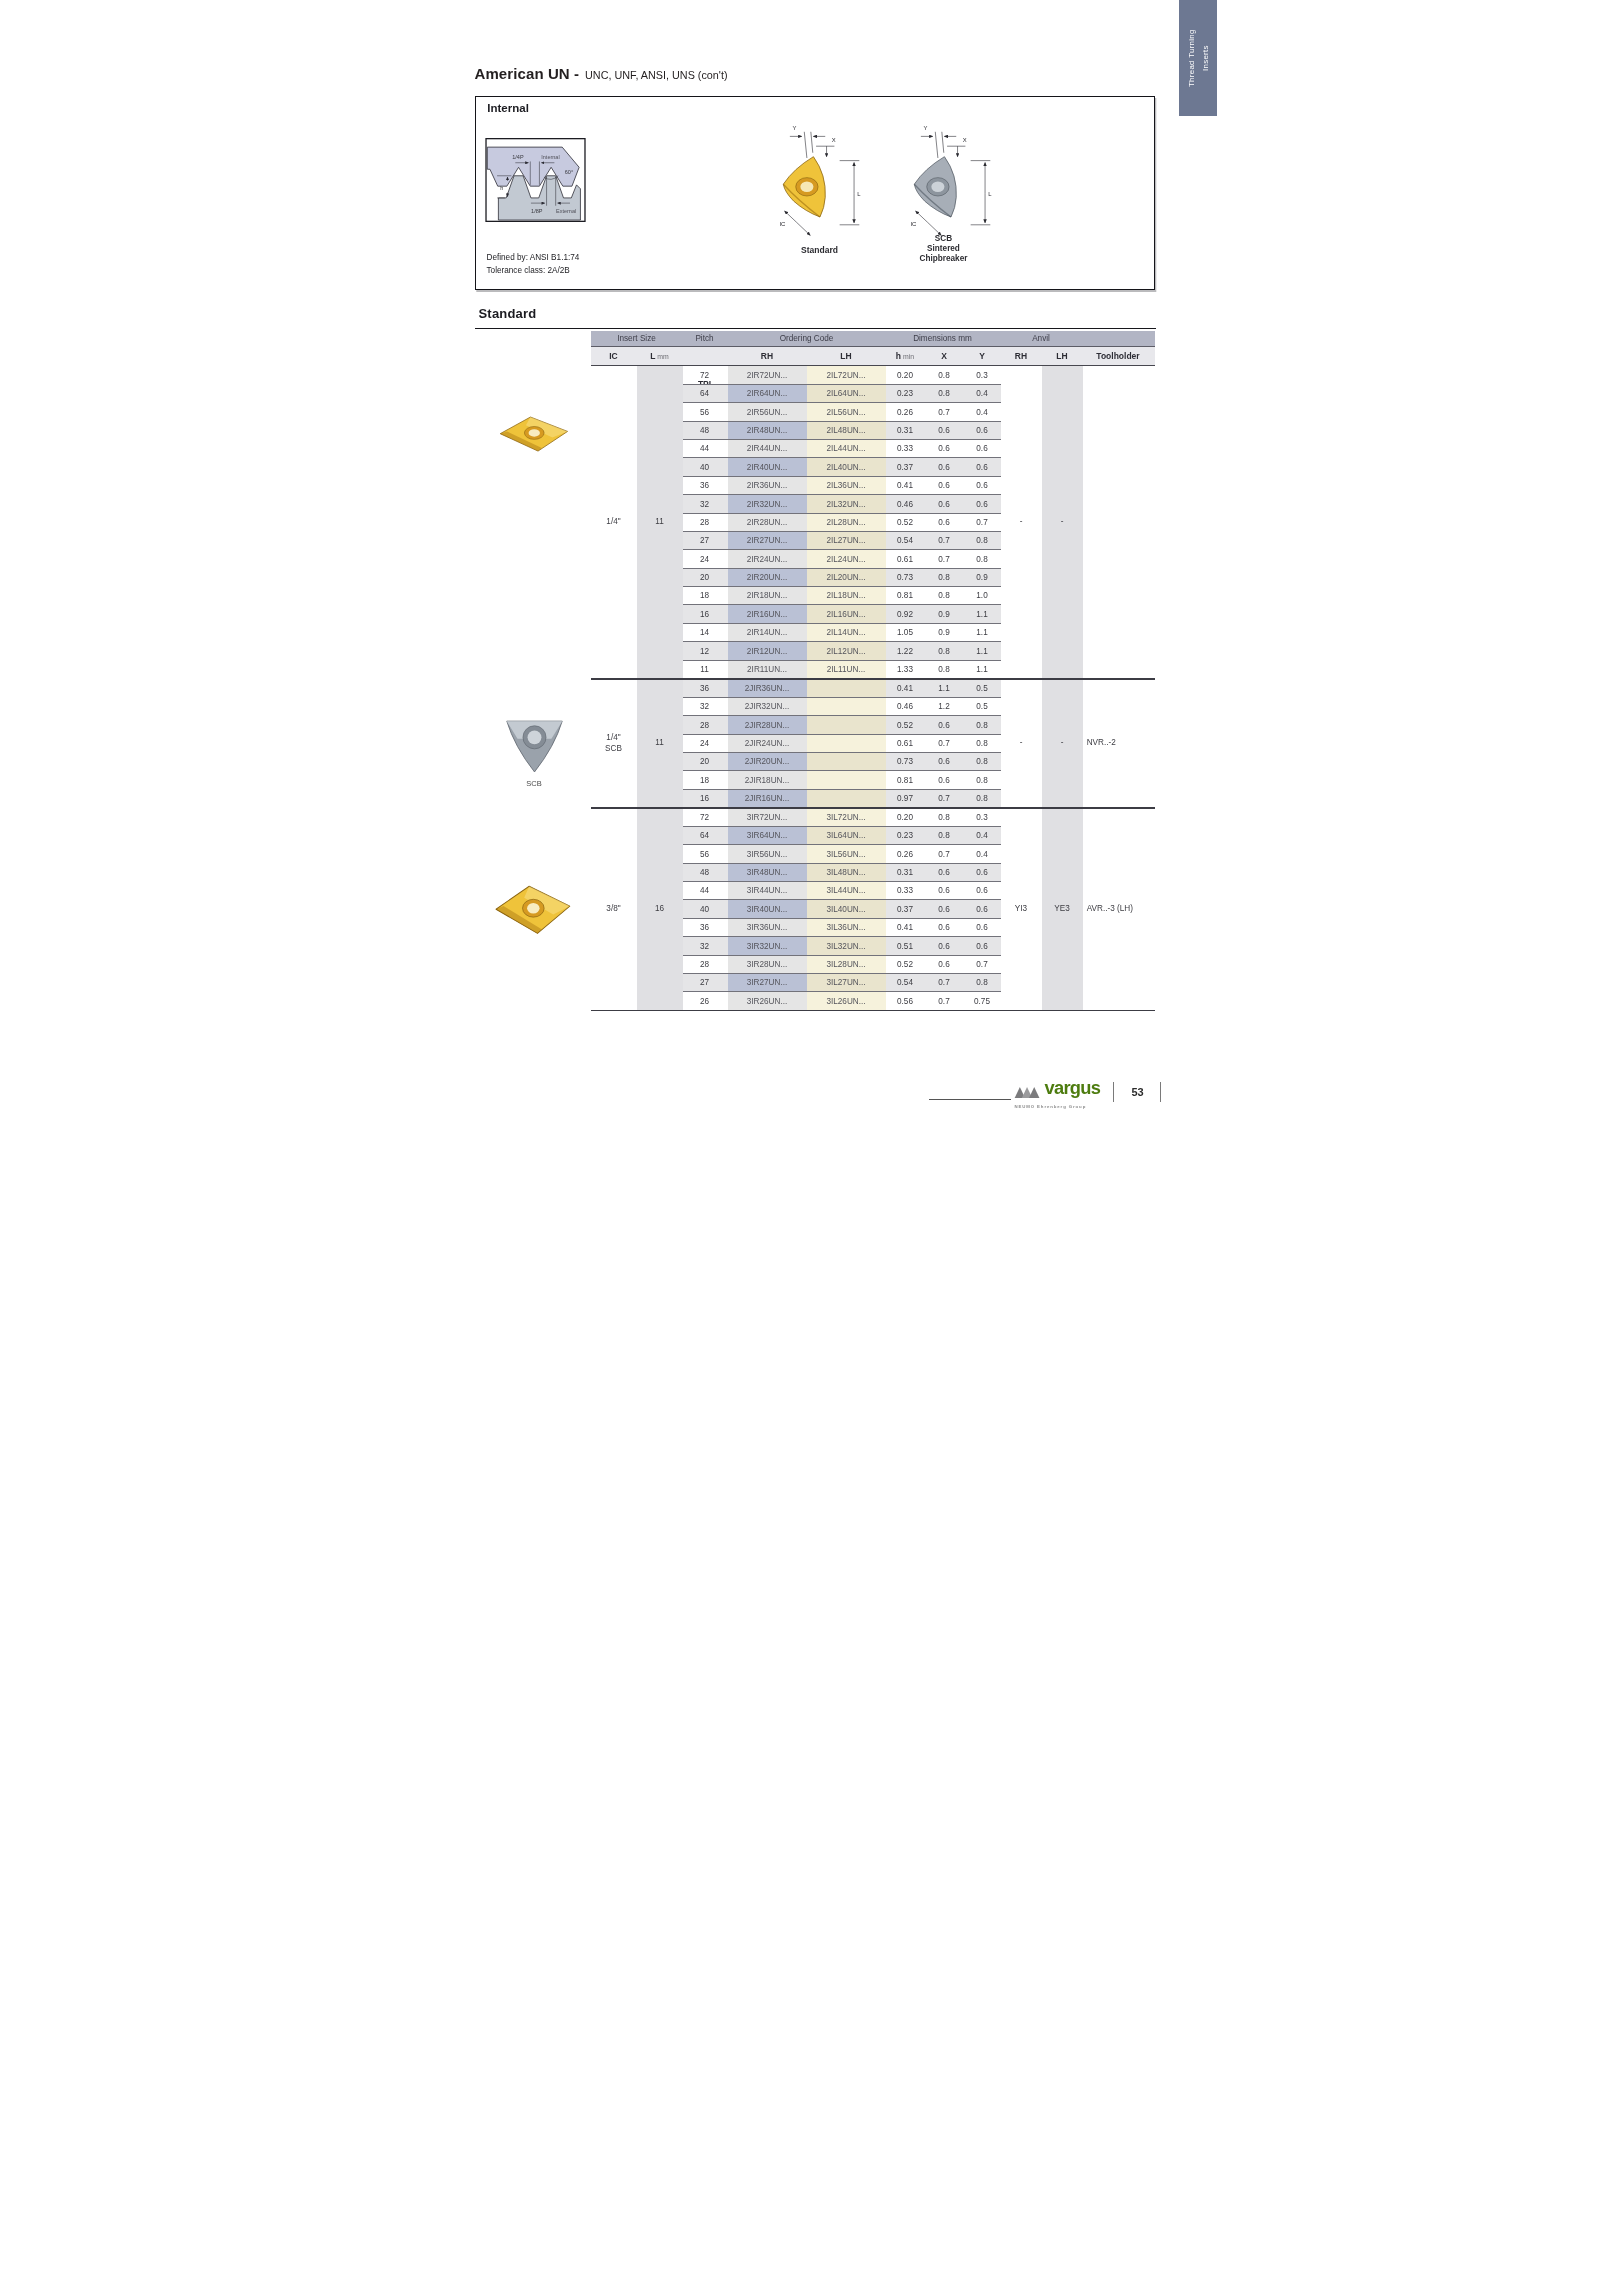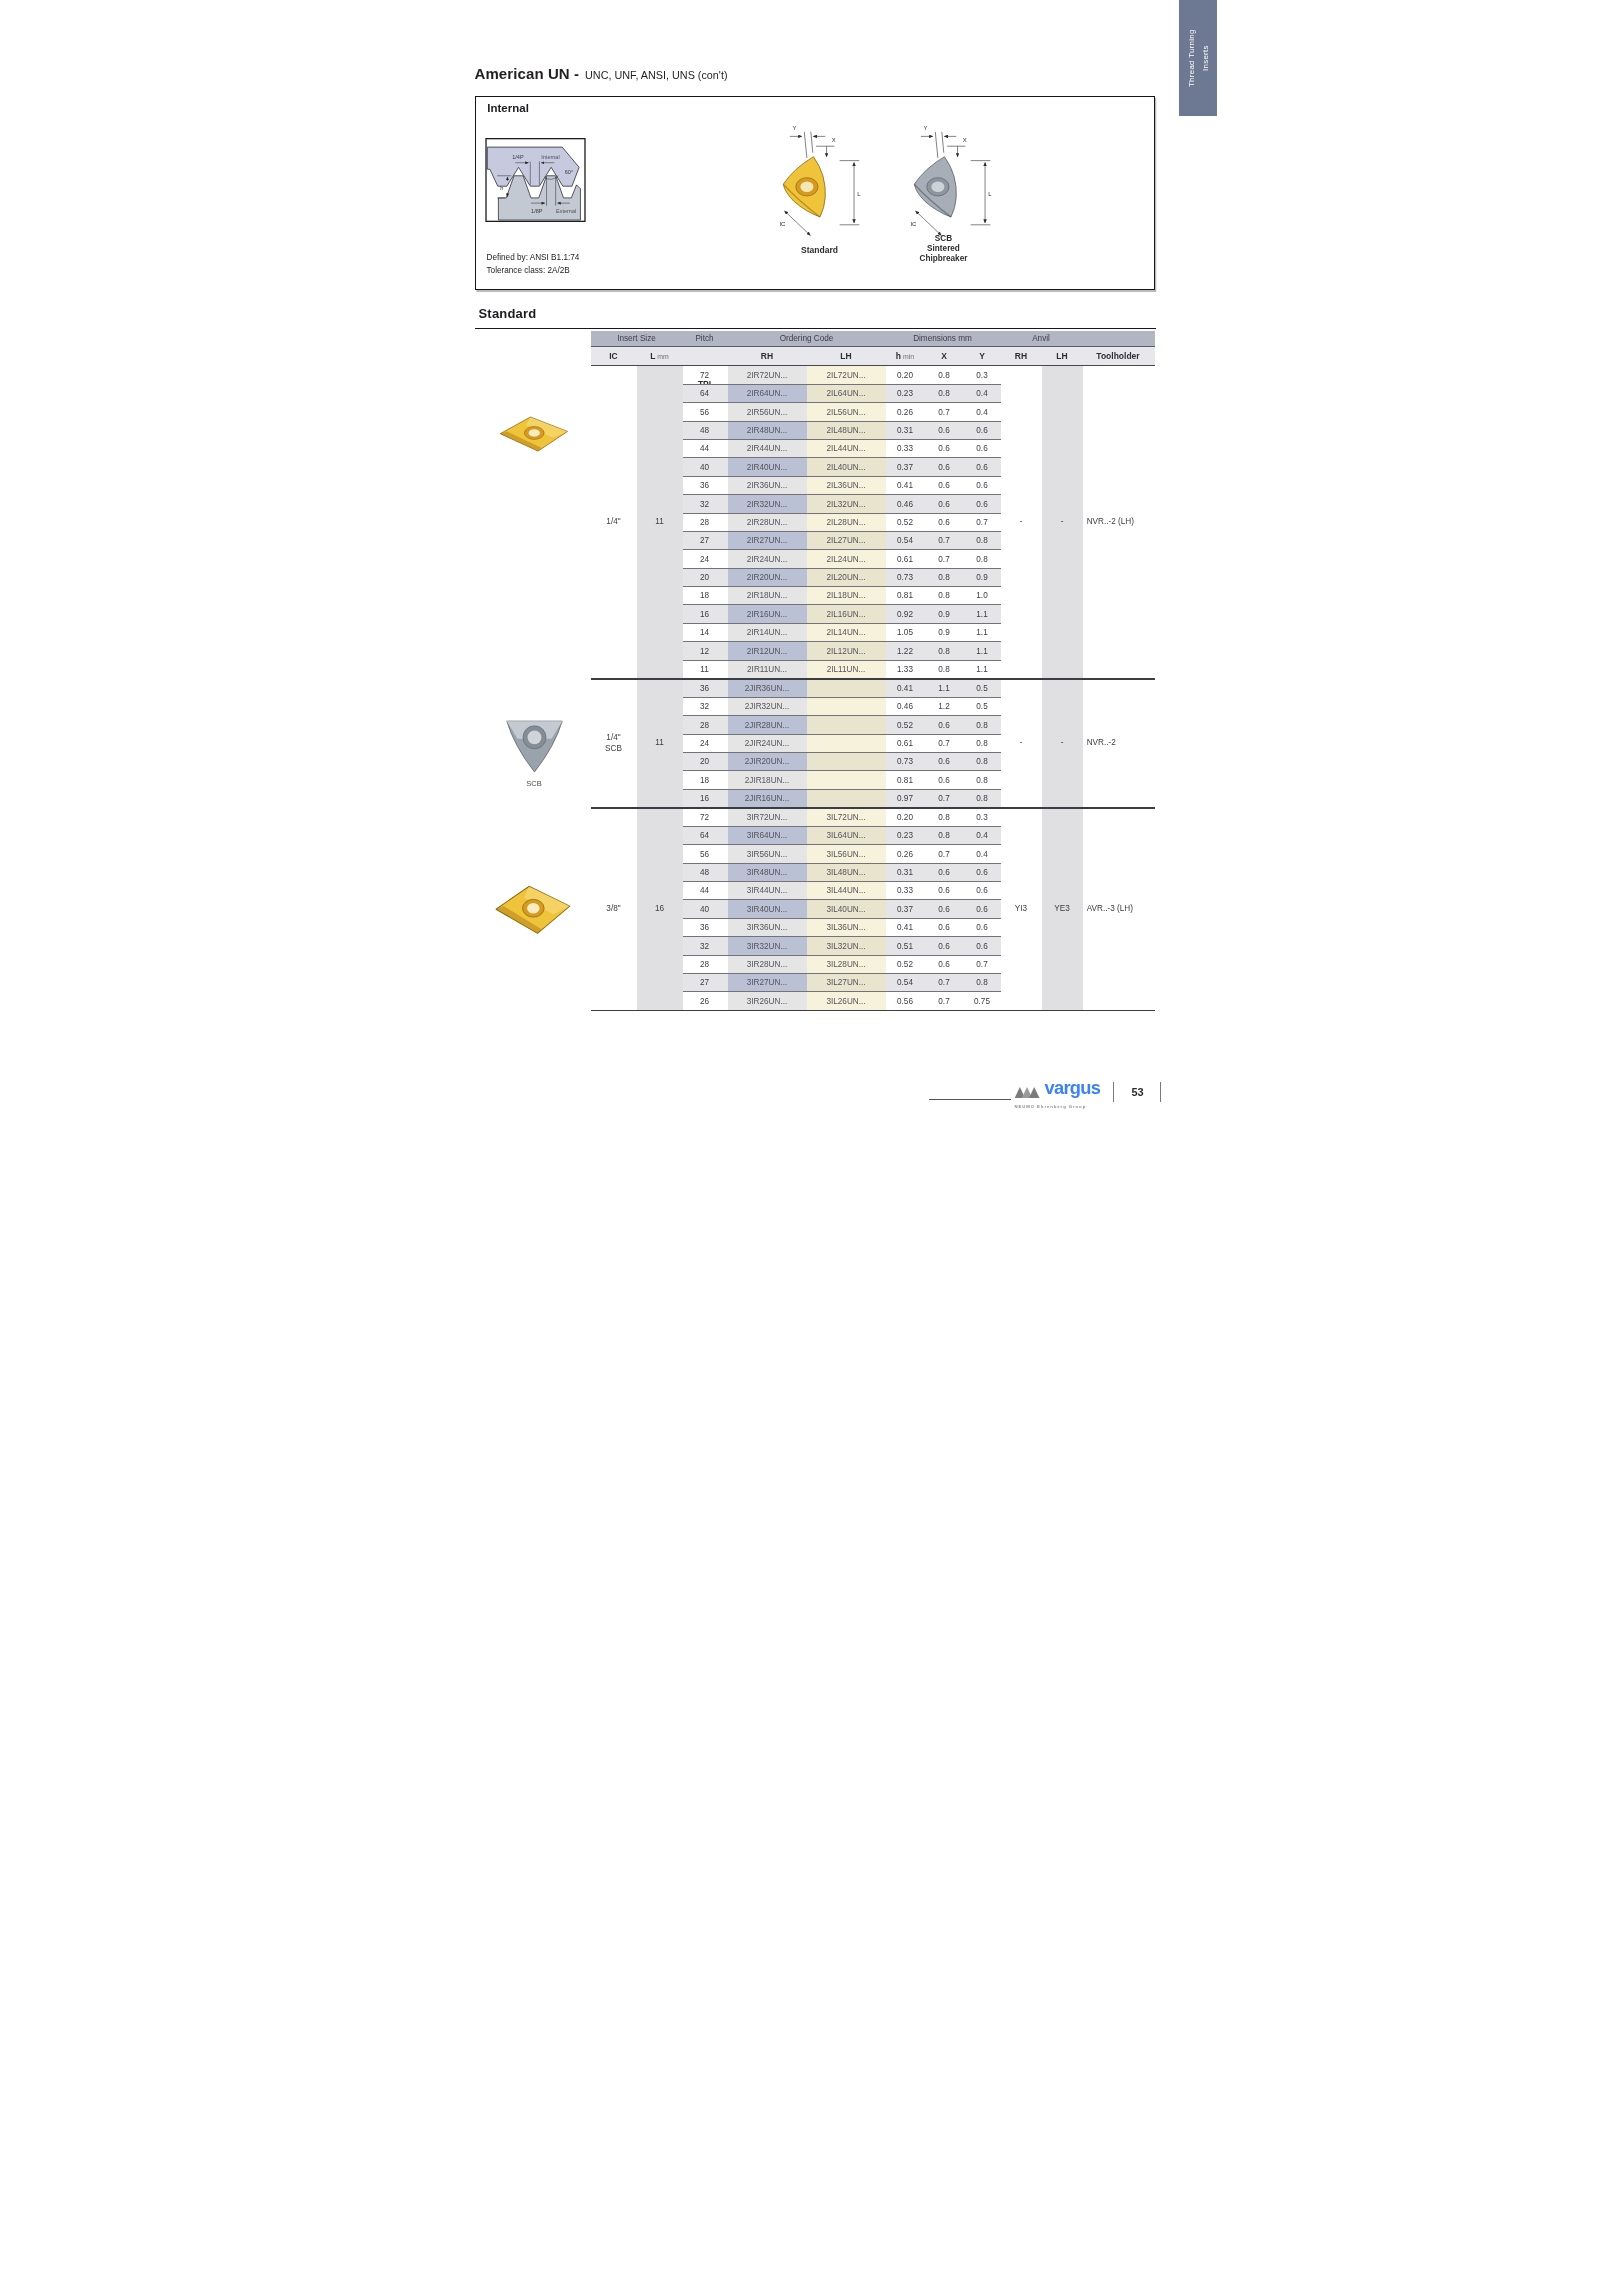--- a/index.html
+++ b/index.html
@@ -67,21 +67,21 @@
   .m-ic{left:0;width:46px;} .m-l{left:46px;width:46px;} .m-arh{left:410px;width:41px;}
   .m-alh{left:451px;width:41px;} .m-th{left:491px;width:73px;align-items:flex-start;padding-left:5.2px;box-sizing:border-box;}
 
   
   .photo{position:absolute;}
   .photo-label{position:absolute;left:90px;top:779px;width:77px;text-align:center;font-size:7.5px;color:#4a4a4a;}
 
   
   .footer-rule{position:absolute;left:523px;top:1099px;width:82px;height:0.7px;background:#555;}
   .logo-zig{position:absolute;left:608px;top:1085px;}
-  .logo-brand{position:absolute;left:639px;top:1077px;font-size:18.3px;font-weight:bold;color:#3b82f6;letter-spacing:-0.7px;}
+  .logo-brand{position:absolute;left:639px;top:1077px;font-size:18.3px;font-weight:bold;color:#4d7c0f;letter-spacing:-0.7px;}
   .logo-sub{position:absolute;left:609px;top:1104px;font-size:4.3px;letter-spacing:0.9px;color:#8a8a8a;font-weight:bold;}
   .fbar{position:absolute;top:1082px;width:1.3px;height:19.6px;background:#7a7a7a;}
   .fbar1{left:707px;} .fbar2{left:754px;}
   .page-num{position:absolute;left:717px;top:1086px;width:30px;text-align:center;font-size:11px;font-weight:bold;color:#2b2b2b;}
 
   svg text{font-family:"Liberation Sans","DejaVu Sans",sans-serif;}
 </style>
 </head>
 <body>
 
@@ -430,21 +430,20 @@
             <span class="tcell c-h">1.33</span>
             <span class="tcell c-x">0.8</span>
             <span class="tcell c-y">1.1</span>
           </div>
           <div class="merge m-ic">
             <div>1/4"</div>
           </div>
           <div class="merge m-l">11</div>
           <div class="merge m-arh">-</div>
           <div class="merge m-alh">-</div>
-          <div class="merge m-th">NVR..-2 (LH)</div>
         </div>
         <div class="tgroup tsep" style="height: 129px;">
           <div class="trow even">
             <i class="stripe"></i>
             <span class="tcell c-tpi">36</span>
             <span class="tcell c-rh">2JIR36UN...</span>
             <span class="tcell c-lh"></span>
             <span class="tcell c-h">0.41</span>
             <span class="tcell c-x">1.1</span>
             <span class="tcell c-y">0.5</span>

